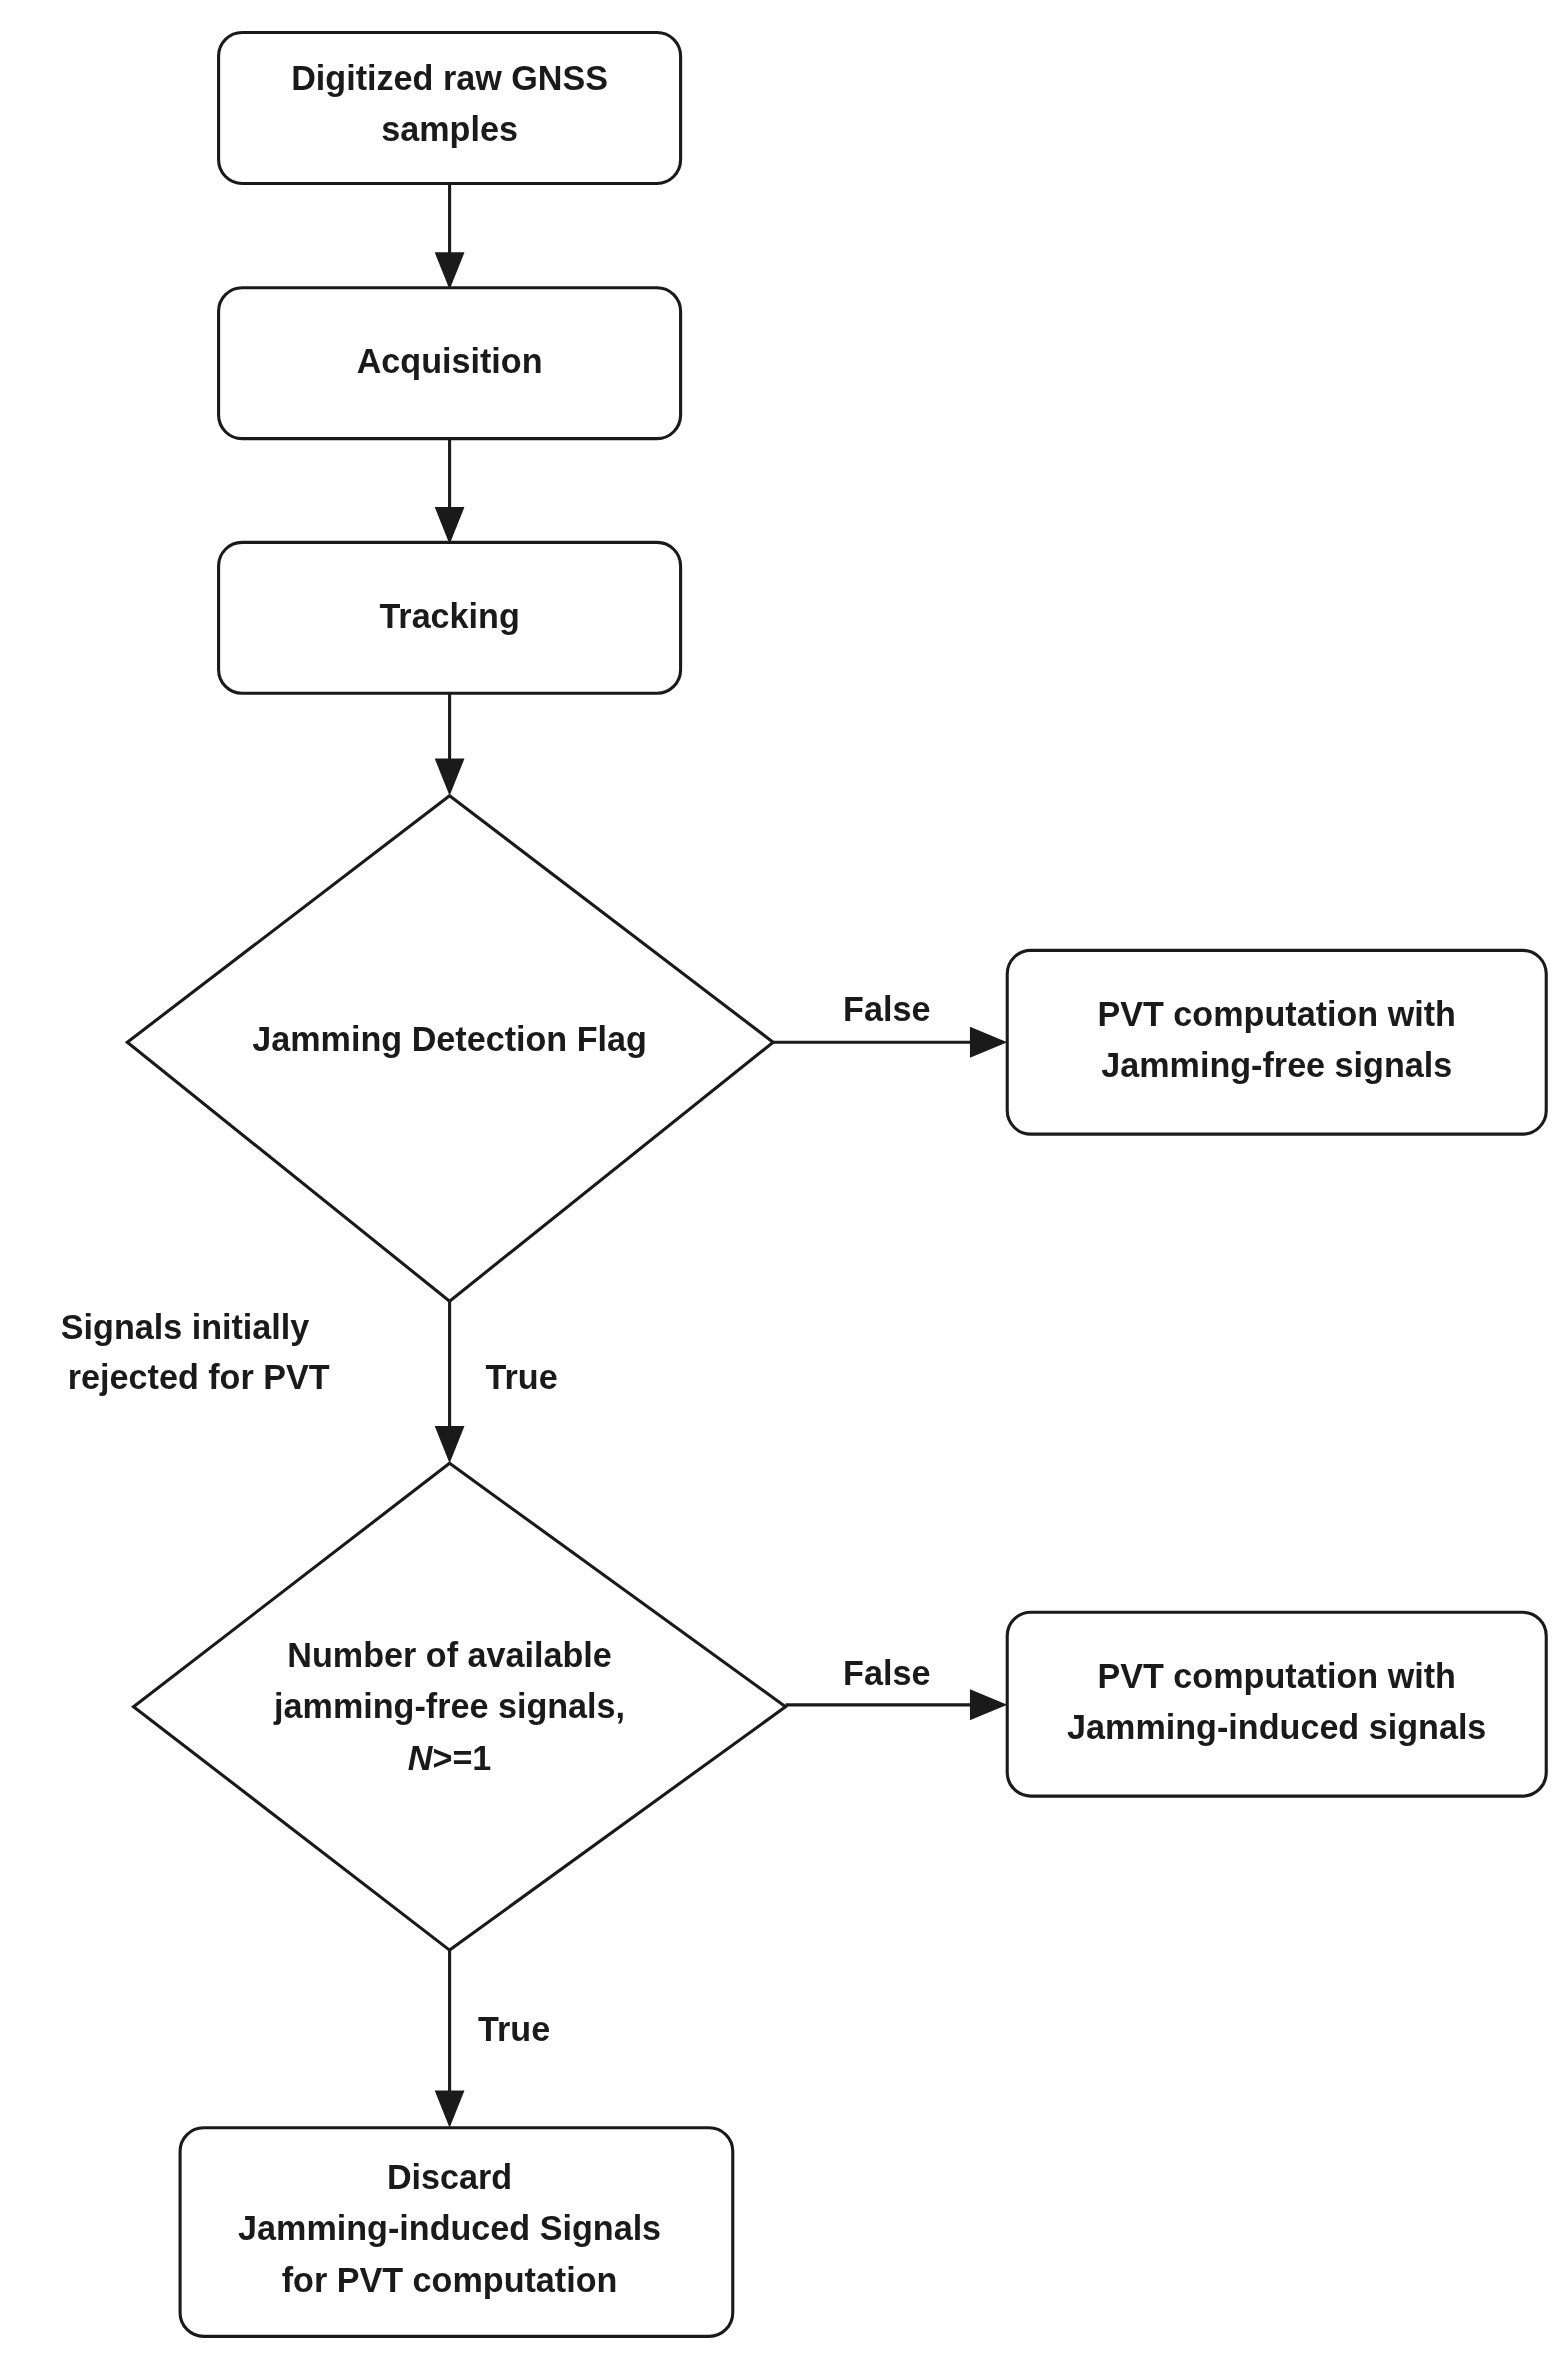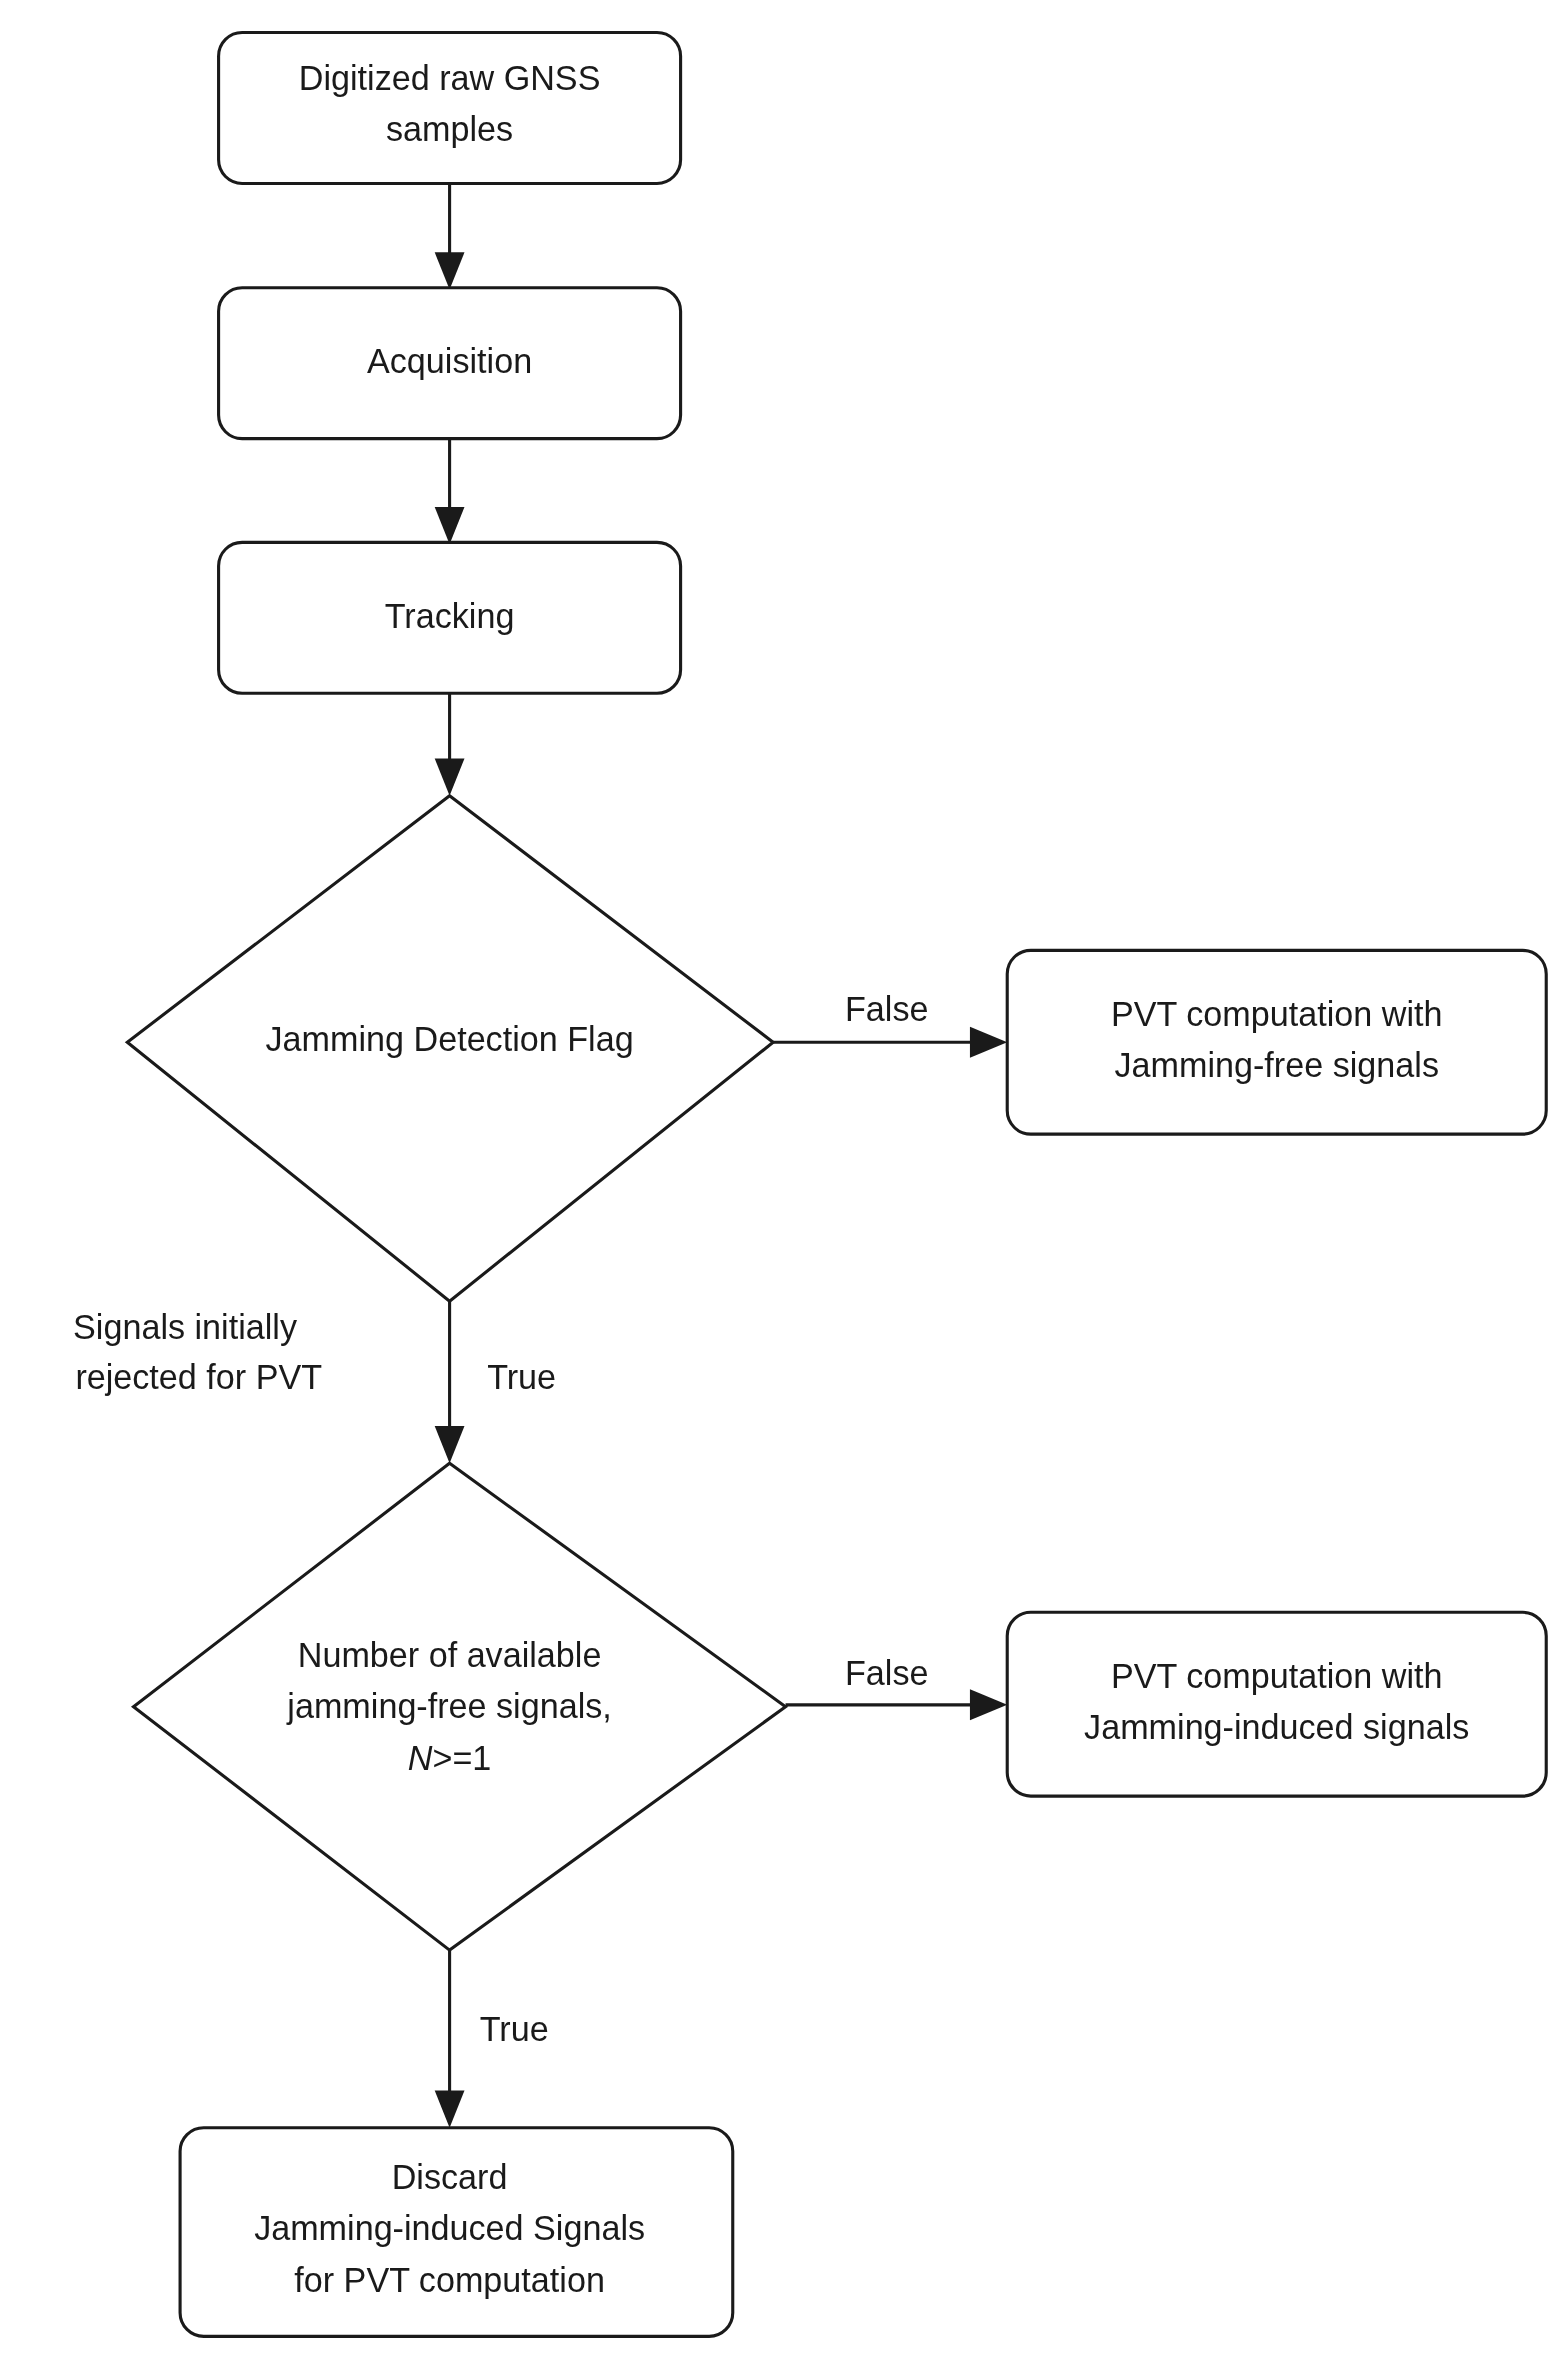--- a/index.html
+++ b/index.html
@@ -12,20 +12,21 @@
     width: 1563px;
     height: 2354px;
     font-family: "Liberation Sans", sans-serif;
     overflow: hidden;
   }
   #flowchart-root {
     position: relative;
     width: 1362px;
     height: 2354px;
     background: #ffffff;
+    font-weight: bold;
   }
   svg.diagram {
     display: block;
     width: 1563px;
     height: 2354px;
   }
   .node-shape {
     fill: #ffffff;
     stroke: #1a1a1a;
     stroke-width: 5;

